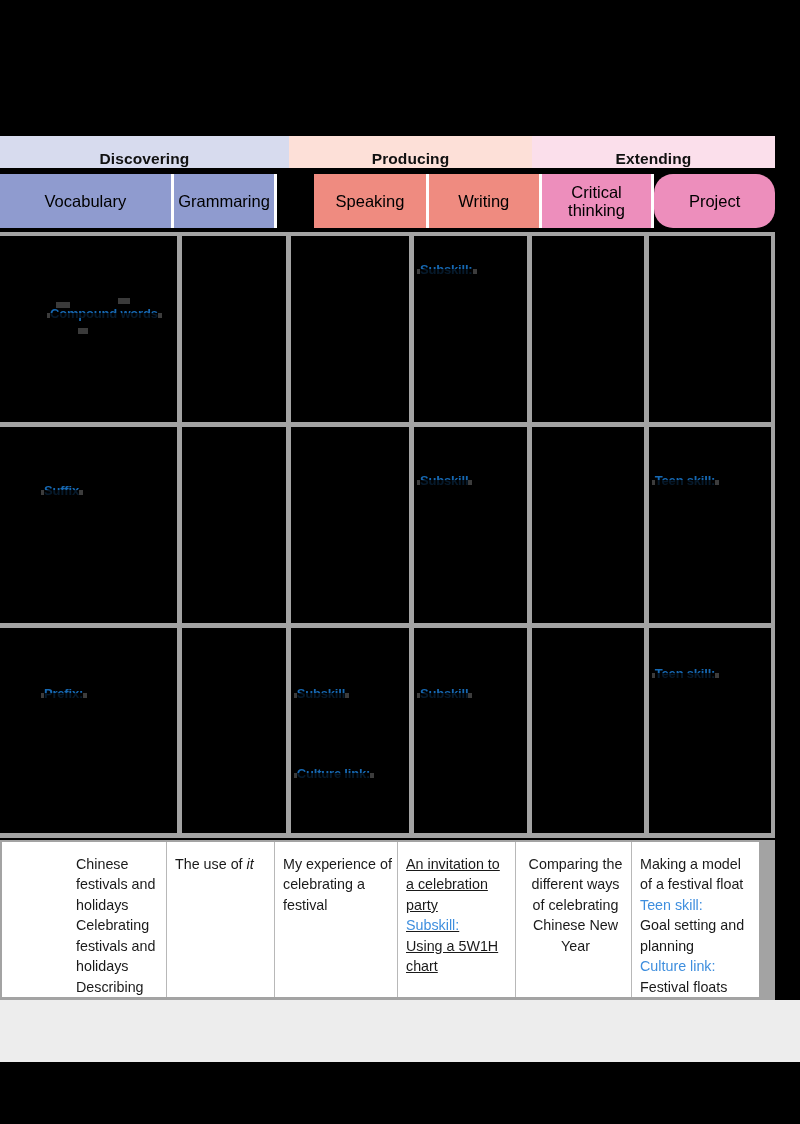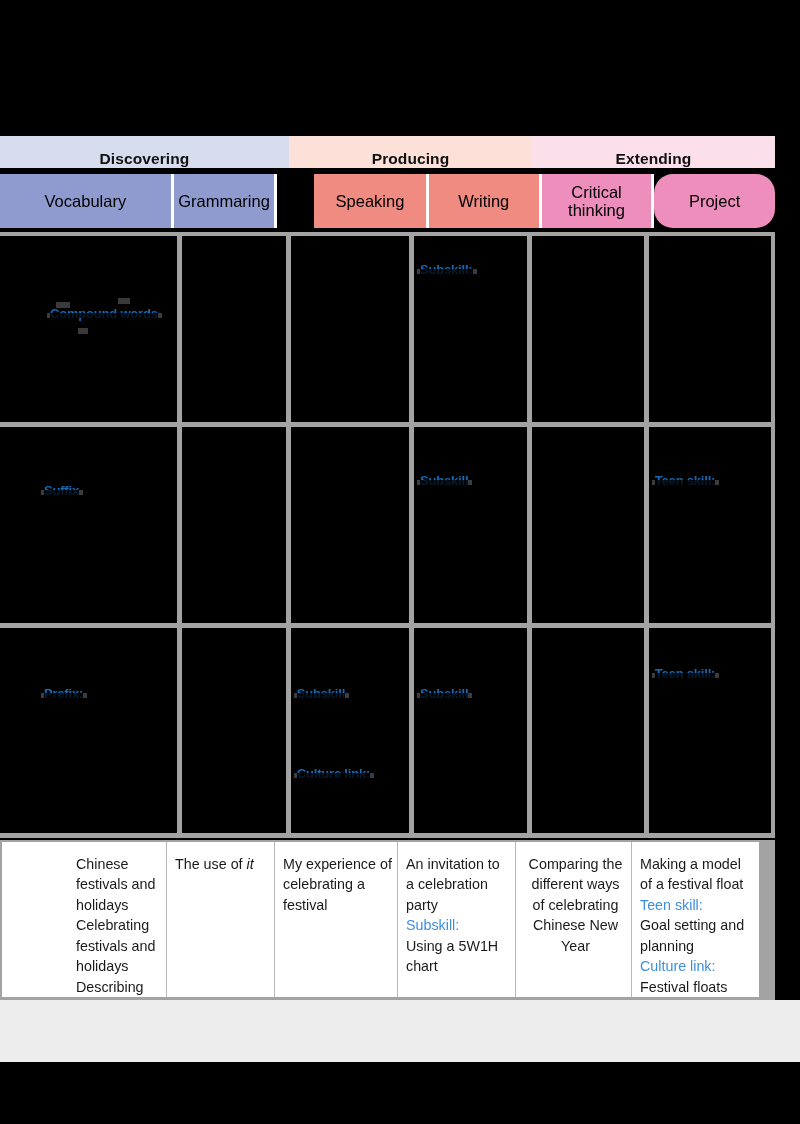--- a/index.html
+++ b/index.html
@@ -124,21 +124,21 @@
     padding: 12px 4px 6px 8px;
     font-size: 14.3px;
     line-height: 1.43;
     color: #1a1a1a;
     overflow: hidden;
   }
   .scell:last-child { border-right: none; }
   .scell.s0 { width: 165px; padding-left: 74px; }
   .scell.s1 { width: 108px; }
   .scell.s2 { width: 123px; }
-  .scell.s3 { width: 118px; }
+  .scell.s3 { width: 118px; text-decoration: underline; }
   .scell.s4 { width: 116px; text-align: center; }
   .scell.s5 { width: 127px; }
   .lbl { color: #3e8ede; }
   .ital { font-style: italic; }
 
   
   .footer-band {
     position: absolute;
     left: 0; top: 1000px;
     width: 800px; height: 62px;

